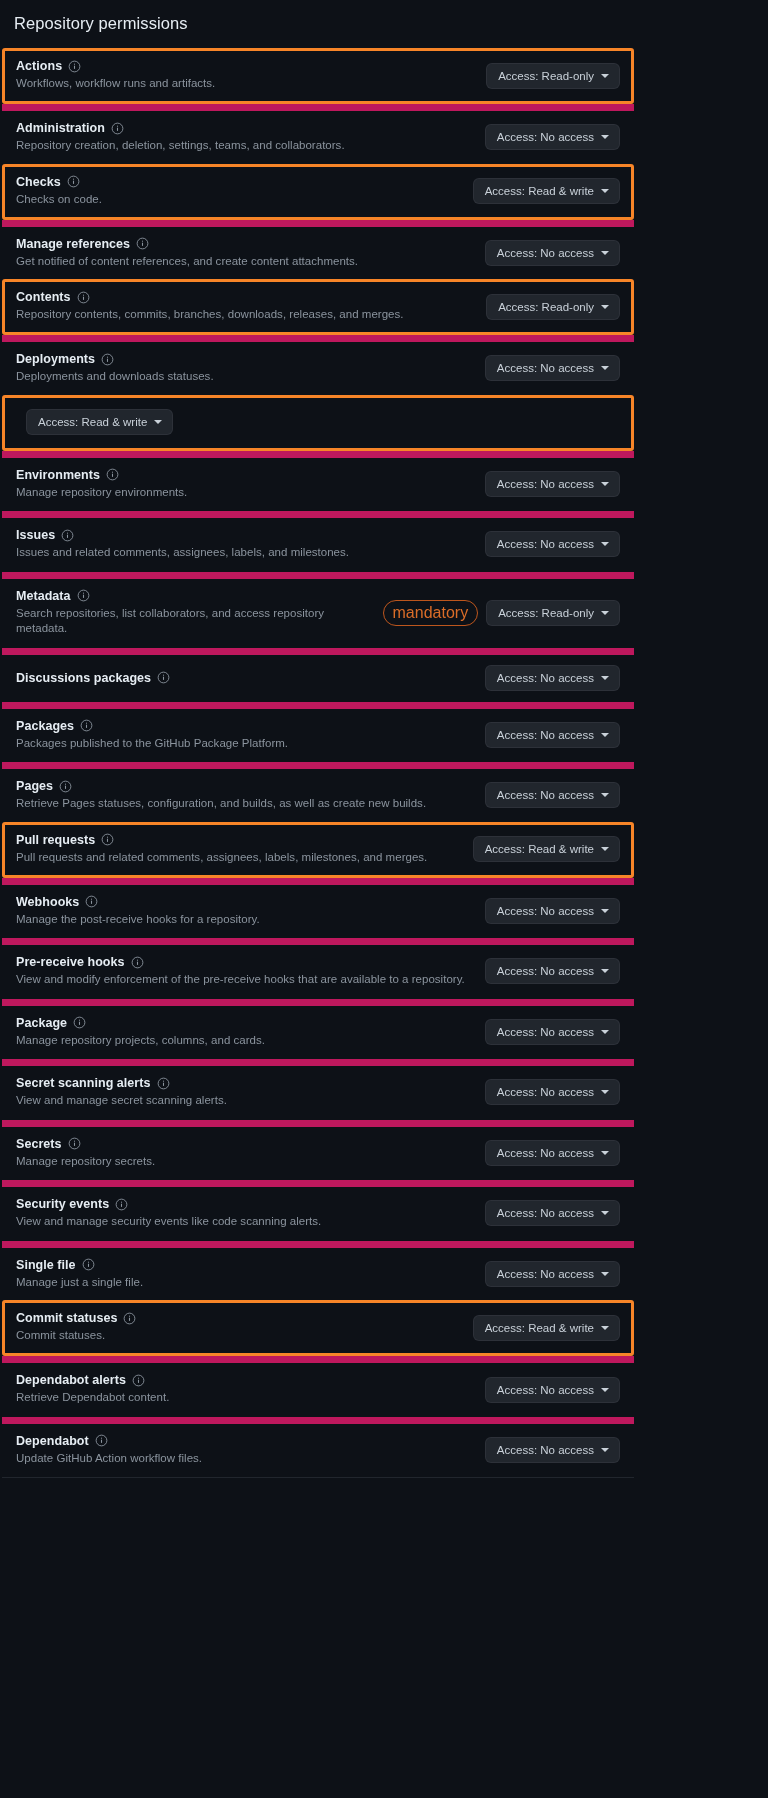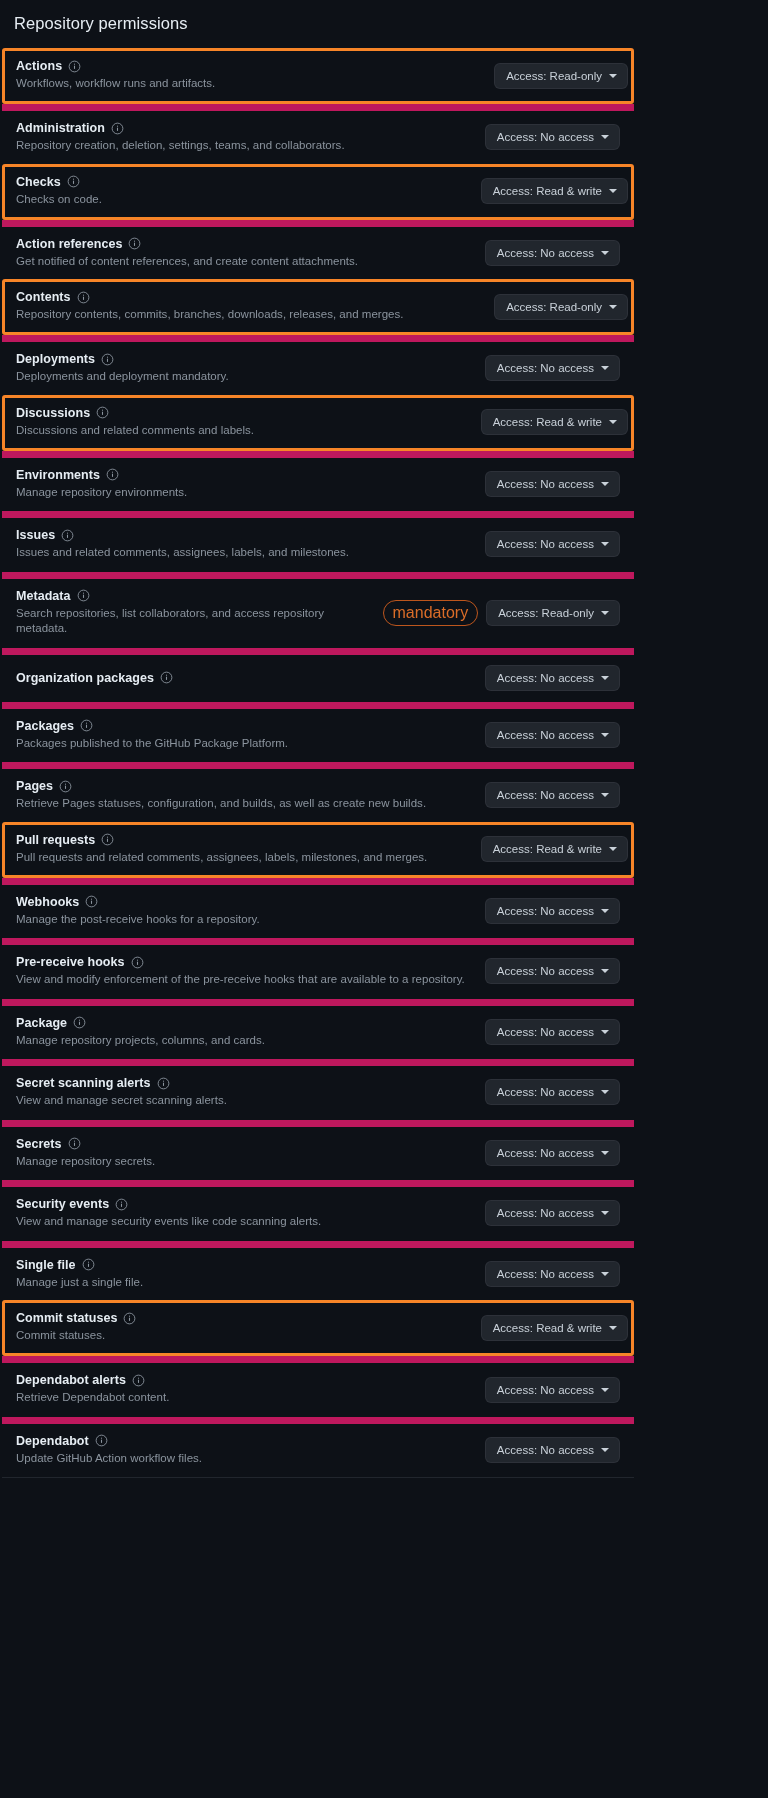--- a/index.html
+++ b/index.html
@@ -41,21 +41,21 @@
     border-top: 7px solid #be185d;
     min-height: 56px;
     background: #0d1117;
   }
 
   .perm-row.first-row { border-top: 1px solid #21262d; }
 
   .perm-row.highlight {
     border: 3px solid #f78528;
     border-radius: 3px;
-    padding: 8px 3px 9px 11px;
+    padding: 8px 11px 9px 11px;
     margin: -1px 0 0 0;
     z-index: 2;
   }
 
   .perm-row.no-desc { min-height: 47px; }
 
   .perm-left {
     display: flex;
     flex-direction: column;
     gap: 3px;
@@ -212,21 +212,21 @@
         <div class="perm-right">
           <button class="access-btn">
             <span>Access: Read &amp; write</span>
             <span class="caret"></span>
           </button>
         </div>
       </div>
       <div class="perm-row">
         <div class="perm-left">
           <div class="perm-name-line">
-            <span class="perm-name">Action references</span>
+            <span class="perm-name">Manage references</span>
             <span class="info-icon">
               <svg width="13" height="13" viewBox="0 0 16 16" fill="none" aria-hidden="true">
                 <circle cx="8" cy="8" r="6.6" stroke="#8b949e" stroke-width="1.1"></circle>
                 <rect x="7.35" y="6.9" width="1.3" height="4.2" rx="0.5" fill="#8b949e"></rect>
                 <rect x="7.35" y="4.4" width="1.3" height="1.4" rx="0.65" fill="#8b949e"></rect>
               </svg>
             </span>
           </div>
           <div class="perm-desc">Get notified of content references, and create content attachments.</div>
         </div>
@@ -263,43 +263,30 @@
           <div class="perm-name-line">
             <span class="perm-name">Deployments</span>
             <span class="info-icon">
               <svg width="13" height="13" viewBox="0 0 16 16" fill="none" aria-hidden="true">
                 <circle cx="8" cy="8" r="6.6" stroke="#8b949e" stroke-width="1.1"></circle>
                 <rect x="7.35" y="6.9" width="1.3" height="4.2" rx="0.5" fill="#8b949e"></rect>
                 <rect x="7.35" y="4.4" width="1.3" height="1.4" rx="0.65" fill="#8b949e"></rect>
               </svg>
             </span>
           </div>
-          <div class="perm-desc">Deployments and deployment mandatory.</div>
+          <div class="perm-desc">Deployments and downloads statuses.</div>
         </div>
         <div class="perm-right">
           <button class="access-btn">
             <span>Access: No access</span>
             <span class="caret"></span>
           </button>
         </div>
       </div>
       <div class="perm-row highlight">
-        <div class="perm-left">
-          <div class="perm-name-line">
-            <span class="perm-name">Discussions</span>
-            <span class="info-icon">
-              <svg width="13" height="13" viewBox="0 0 16 16" fill="none" aria-hidden="true">
-                <circle cx="8" cy="8" r="6.6" stroke="#8b949e" stroke-width="1.1"></circle>
-                <rect x="7.35" y="6.9" width="1.3" height="4.2" rx="0.5" fill="#8b949e"></rect>
-                <rect x="7.35" y="4.4" width="1.3" height="1.4" rx="0.65" fill="#8b949e"></rect>
-              </svg>
-            </span>
-          </div>
-          <div class="perm-desc">Discussions and related comments and labels.</div>
-        </div>
         <div class="perm-right">
           <button class="access-btn">
             <span>Access: Read &amp; write</span>
             <span class="caret"></span>
           </button>
         </div>
       </div>
       <div class="perm-row">
         <div class="perm-left">
           <div class="perm-name-line">
@@ -360,21 +347,21 @@
           <span class="mandatory-badge">mandatory</span>
           <button class="access-btn">
             <span>Access: Read-only</span>
             <span class="caret"></span>
           </button>
         </div>
       </div>
       <div class="perm-row no-desc">
         <div class="perm-left">
           <div class="perm-name-line">
-            <span class="perm-name">Organization packages</span>
+            <span class="perm-name">Discussions packages</span>
             <span class="info-icon">
               <svg width="13" height="13" viewBox="0 0 16 16" fill="none" aria-hidden="true">
                 <circle cx="8" cy="8" r="6.6" stroke="#8b949e" stroke-width="1.1"></circle>
                 <rect x="7.35" y="6.9" width="1.3" height="4.2" rx="0.5" fill="#8b949e"></rect>
                 <rect x="7.35" y="4.4" width="1.3" height="1.4" rx="0.65" fill="#8b949e"></rect>
               </svg>
             </span>
           </div>
         </div>
         <div class="perm-right">

